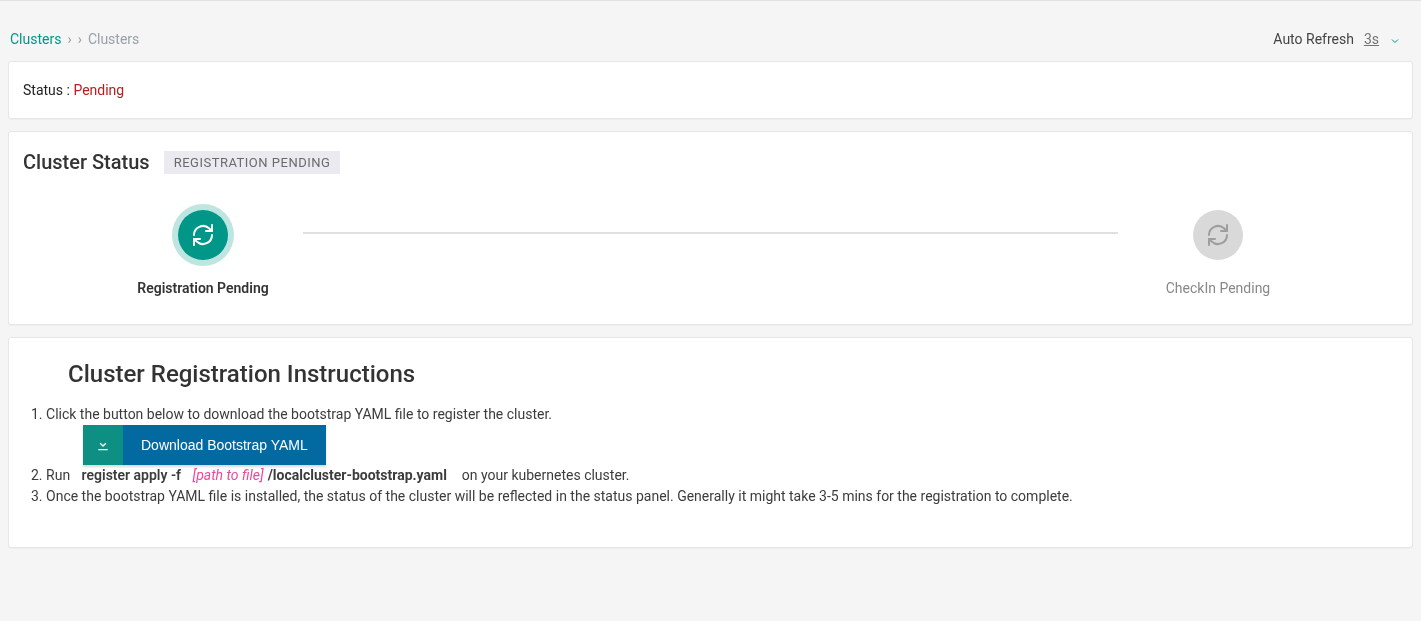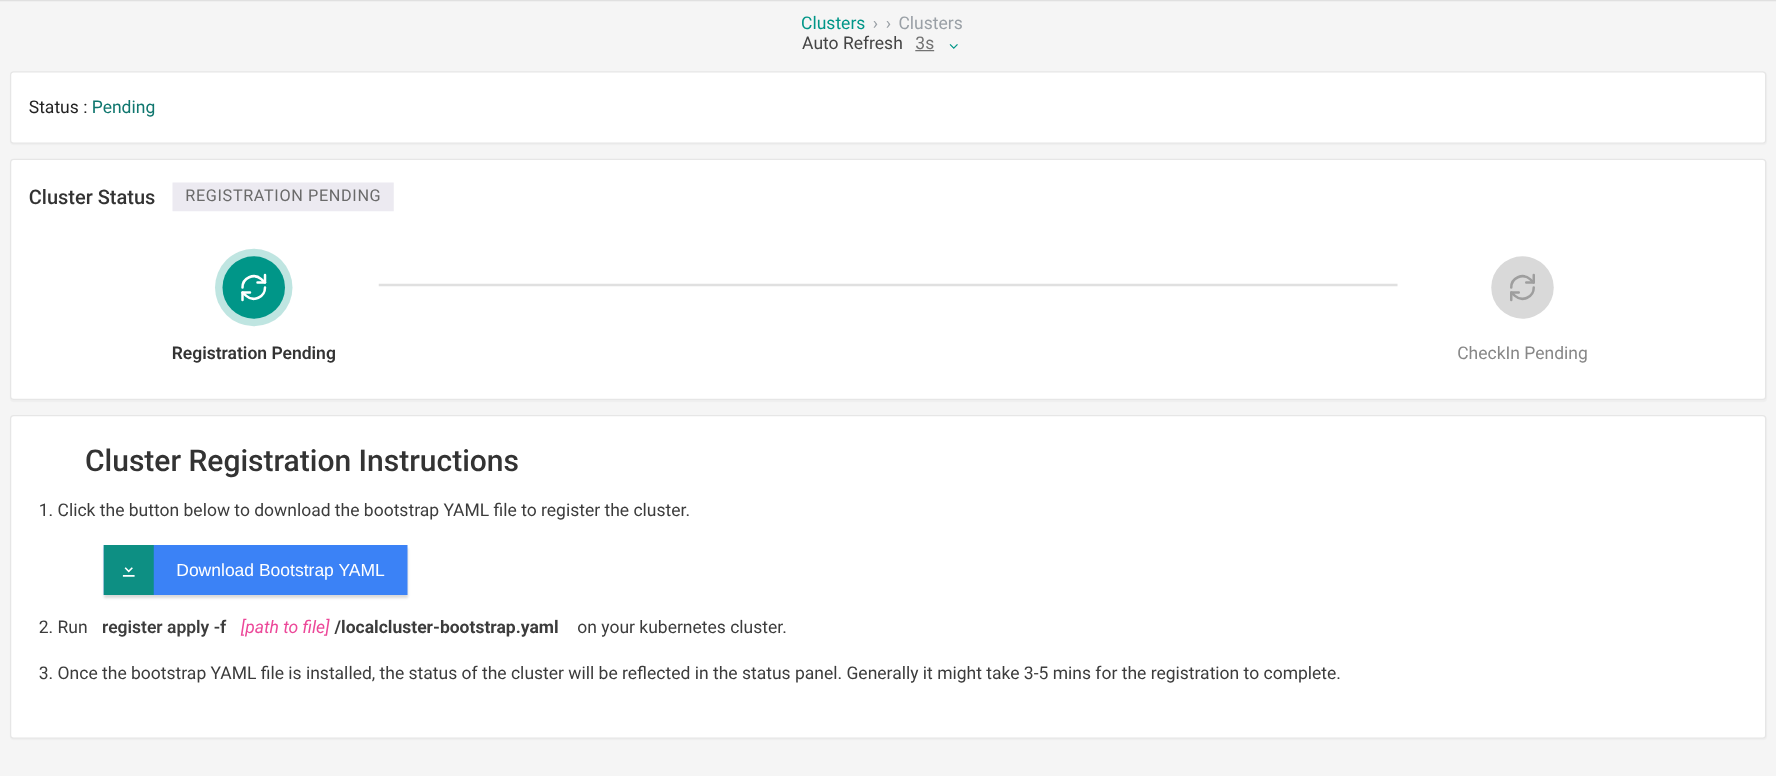--- a/index.html
+++ b/index.html
@@ -12,46 +12,45 @@
     .page {
       width: 1421px;
       min-height: 621px;
       background: #f5f5f5;
       border-top: 1px solid #e0e0e0;
     }
     .topbar {
       display: flex;
       justify-content: space-between;
       align-items: center;
-      padding: 10px 20px 14px 10px;
-      flex-direction: column;
+      padding: 30px 20px 14px 10px;
     }
     .breadcrumb { display: flex; align-items: center; gap: 6px; color: #9aa0a6; }
     .breadcrumb .bc-link { color: #009688; cursor: pointer; }
     .breadcrumb .bc-sep { color: #9aa0a6; }
     .breadcrumb .bc-current { color: #9aa0a6; }
     .auto-refresh { display: flex; align-items: flex-end; gap: 10px; color: #444; }
     .auto-refresh .ar-val { color: #737373; text-decoration: underline; }
     .auto-refresh .chev { color: #009688; }
 
     .card {
       background: #fff;
       border: 1px solid #e6e6e6;
       border-radius: 3px;
       margin: 0 8px 12px 8px;
       box-shadow: 0 1px 1px rgba(0,0,0,0.03);
     }
 
     .status-card { padding: 20px 14px; }
     .status-card .status-label { color: #222; }
-    .status-card .status-val { color: #0f766e; }
+    .status-card .status-val { color: #b91c1c; }
 
     .cluster-status-card { padding: 18px 14px 28px 14px; }
     .cs-header { display: flex; align-items: center; gap: 14px; }
-    .cs-title { font-size: 16px; font-weight: 500; color: #333; }
+    .cs-title { font-size: 20px; font-weight: 500; color: #333; }
     .cs-badge {
       background: #eceaf1;
       color: #6a6a6a;
       padding: 4px 10px;
       font-size: 13px;
       letter-spacing: 0.5px;
     }
     .stepper {
       display: flex;
       align-items: center;
@@ -68,30 +67,30 @@
     .step.active .step-circle {
       background: #009688;
       box-shadow: 0 0 0 6px rgba(0,150,136,0.25);
     }
     .step.pending .step-circle { background: #d9d9d9; }
     .step-label { margin-top: 20px; font-weight: 600; color: #333; }
     .step.pending .step-label { color: #888; font-weight: 400; }
 
     .instr-card { padding: 22px 22px 40px 22px; }
     .instr-title { font-size: 24px; font-weight: 500; color: #333; margin-bottom: 16px; margin-left: 37px; }
-    .instr-list { display: flex; flex-direction: column; gap: 16px; color: #3c3c3c; }
+    .instr-list { display: flex; flex-direction: column; gap: 0; color: #3c3c3c; }
     .instr-row { display: flex; gap: 4px; align-items: baseline; line-height: 1.5; }
     .cmd-strong { font-weight: 600; }
     .cmd-path { color: #ec4899; font-style: italic; }
     .cmd-file { font-weight: 700; }
     .dl-btn-wrap { padding-left: 52px; }
 
     .dl-btn {
       display: inline-flex; align-items: center;
-      background: #3b82f6; color: #fff;
+      background: #0369a1; color: #fff;
       font-size: 14px; border: none; cursor: pointer;
       height: 40px;
       box-shadow: 0 2px 2px rgba(0,0,0,0.15);
     }
     .dl-btn .dl-icon-box {
       width: 40px; height: 40px; background: #0d8f83;
       display: flex; align-items: center; justify-content: center;
     }
     .dl-btn .dl-text { padding: 0 18px; }
 

